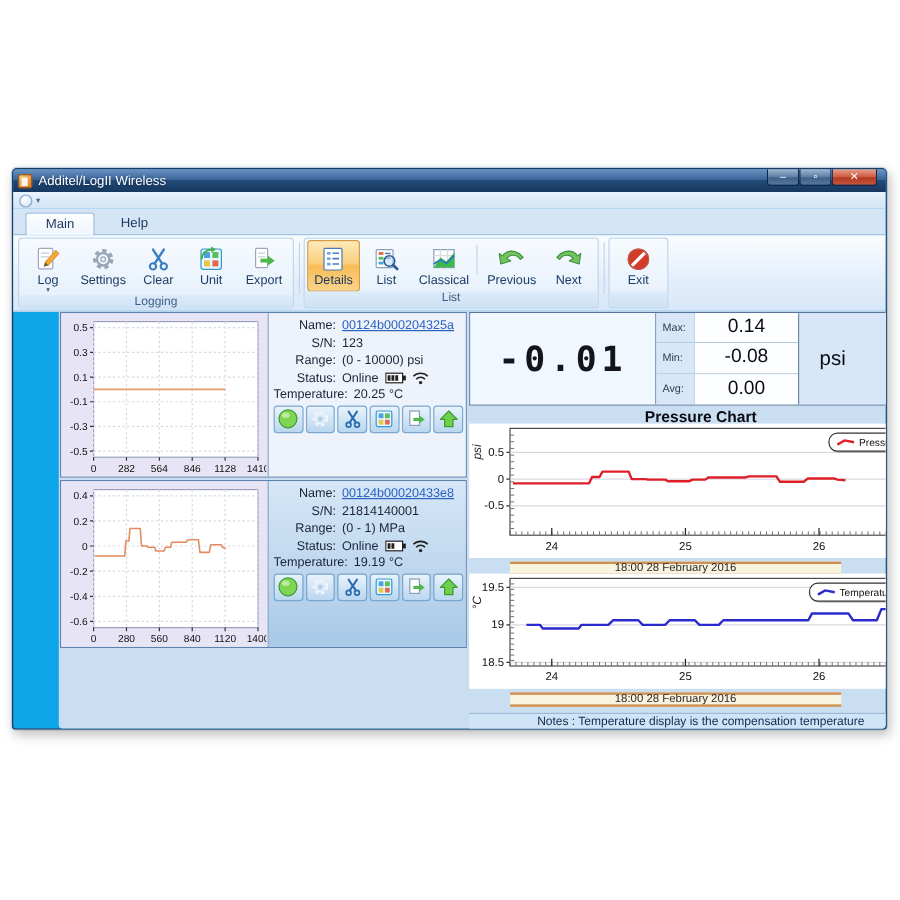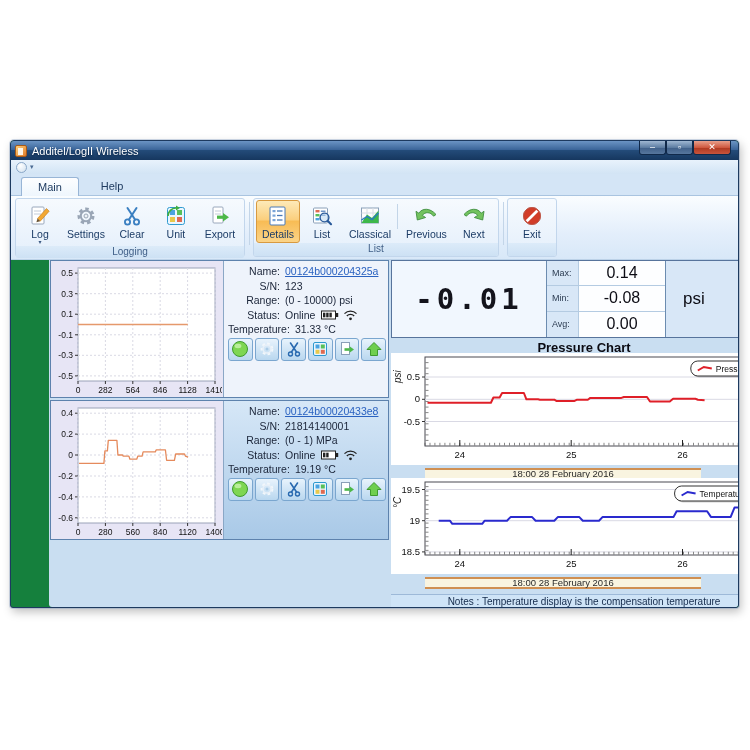--- a/index.html
+++ b/index.html
@@ -1,21 +1,21 @@
 <!DOCTYPE html>
 <html><head>
 <meta charset="utf-8">
 <style>
   html,body{margin:0;padding:0;background:#fff;}
   *{box-sizing:border-box;font-family:"Liberation Sans",sans-serif;}
   .canvas{position:relative;width:750px;height:750px;background:#fff;overflow:hidden;}
   .window{position:absolute;left:10px;top:140px;width:729px;height:468px;
     border:1px solid #1d3a5f;border-radius:4px 4px 3px 3px;
     box-shadow:0 0 0 1px rgba(120,150,190,.35), 2px 4px 10px rgba(0,0,0,.25);
-    background:#15803d;}
+    background:#0ea5e9;}
   
   .titlebar{position:absolute;left:0;top:0;right:0;height:19px;border-radius:3px 3px 0 0;
     background:linear-gradient(180deg,#6b94c4 0%,#3c669a 45%,#234b79 50%,#16375f 100%);
     display:flex;align-items:center;padding-left:4px;}
   .appicon{width:12px;height:12px;border-radius:2px;background:linear-gradient(135deg,#ffd27a,#e07b2a);
     border:1px solid #a85a18;margin-right:5px;position:relative;}
   .appicon::after{content:"";position:absolute;left:2px;top:2px;width:5px;height:7px;background:#fdf6ea;}
   .title{color:#fff;font-size:11px;text-shadow:0 1px 2px #0b2444;}
   .winbtns{position:absolute;right:7px;top:0;display:flex;}
   .wbtn{height:14px;border:1px solid #10294a;border-top:none;border-radius:0 0 3px 3px;
@@ -352,21 +352,21 @@
                   <svg width="15" height="12" viewBox="0 0 15 12">
                     <path d="M1.5 4.6 A8.5 8.5 0 0 1 13.5 4.6" fill="none" stroke="#222" stroke-width="1.3"></path>
                     <path d="M3.8 7 A5.2 5.2 0 0 1 11.2 7" fill="none" stroke="#222" stroke-width="1.3"></path>
                     <circle cx="7.5" cy="9.8" r="1.4" fill="#222"></circle>
                   </svg>
                 </span>
             </span>
           </div>
           <div class="irow">
               <span class="ilabel" style="min-width:0">Temperature:</span>
-              <span class="ival">31.33 °C</span>
+              <span class="ival">20.25 °C</span>
             </div>
           <div class="minibtns">
             <span class="sbtn">
                 <span>
                   <svg width="18" height="18" viewBox="0 0 18 18">
                     <circle cx="9" cy="9" r="7.5" fill="#7ed653" stroke="#3f9a2f"></circle>
                     <ellipse cx="7" cy="6" rx="3.4" ry="2.2" fill="#c8f2ae" opacity=".8"></ellipse>
                   </svg>
                 </span>
               </span>

